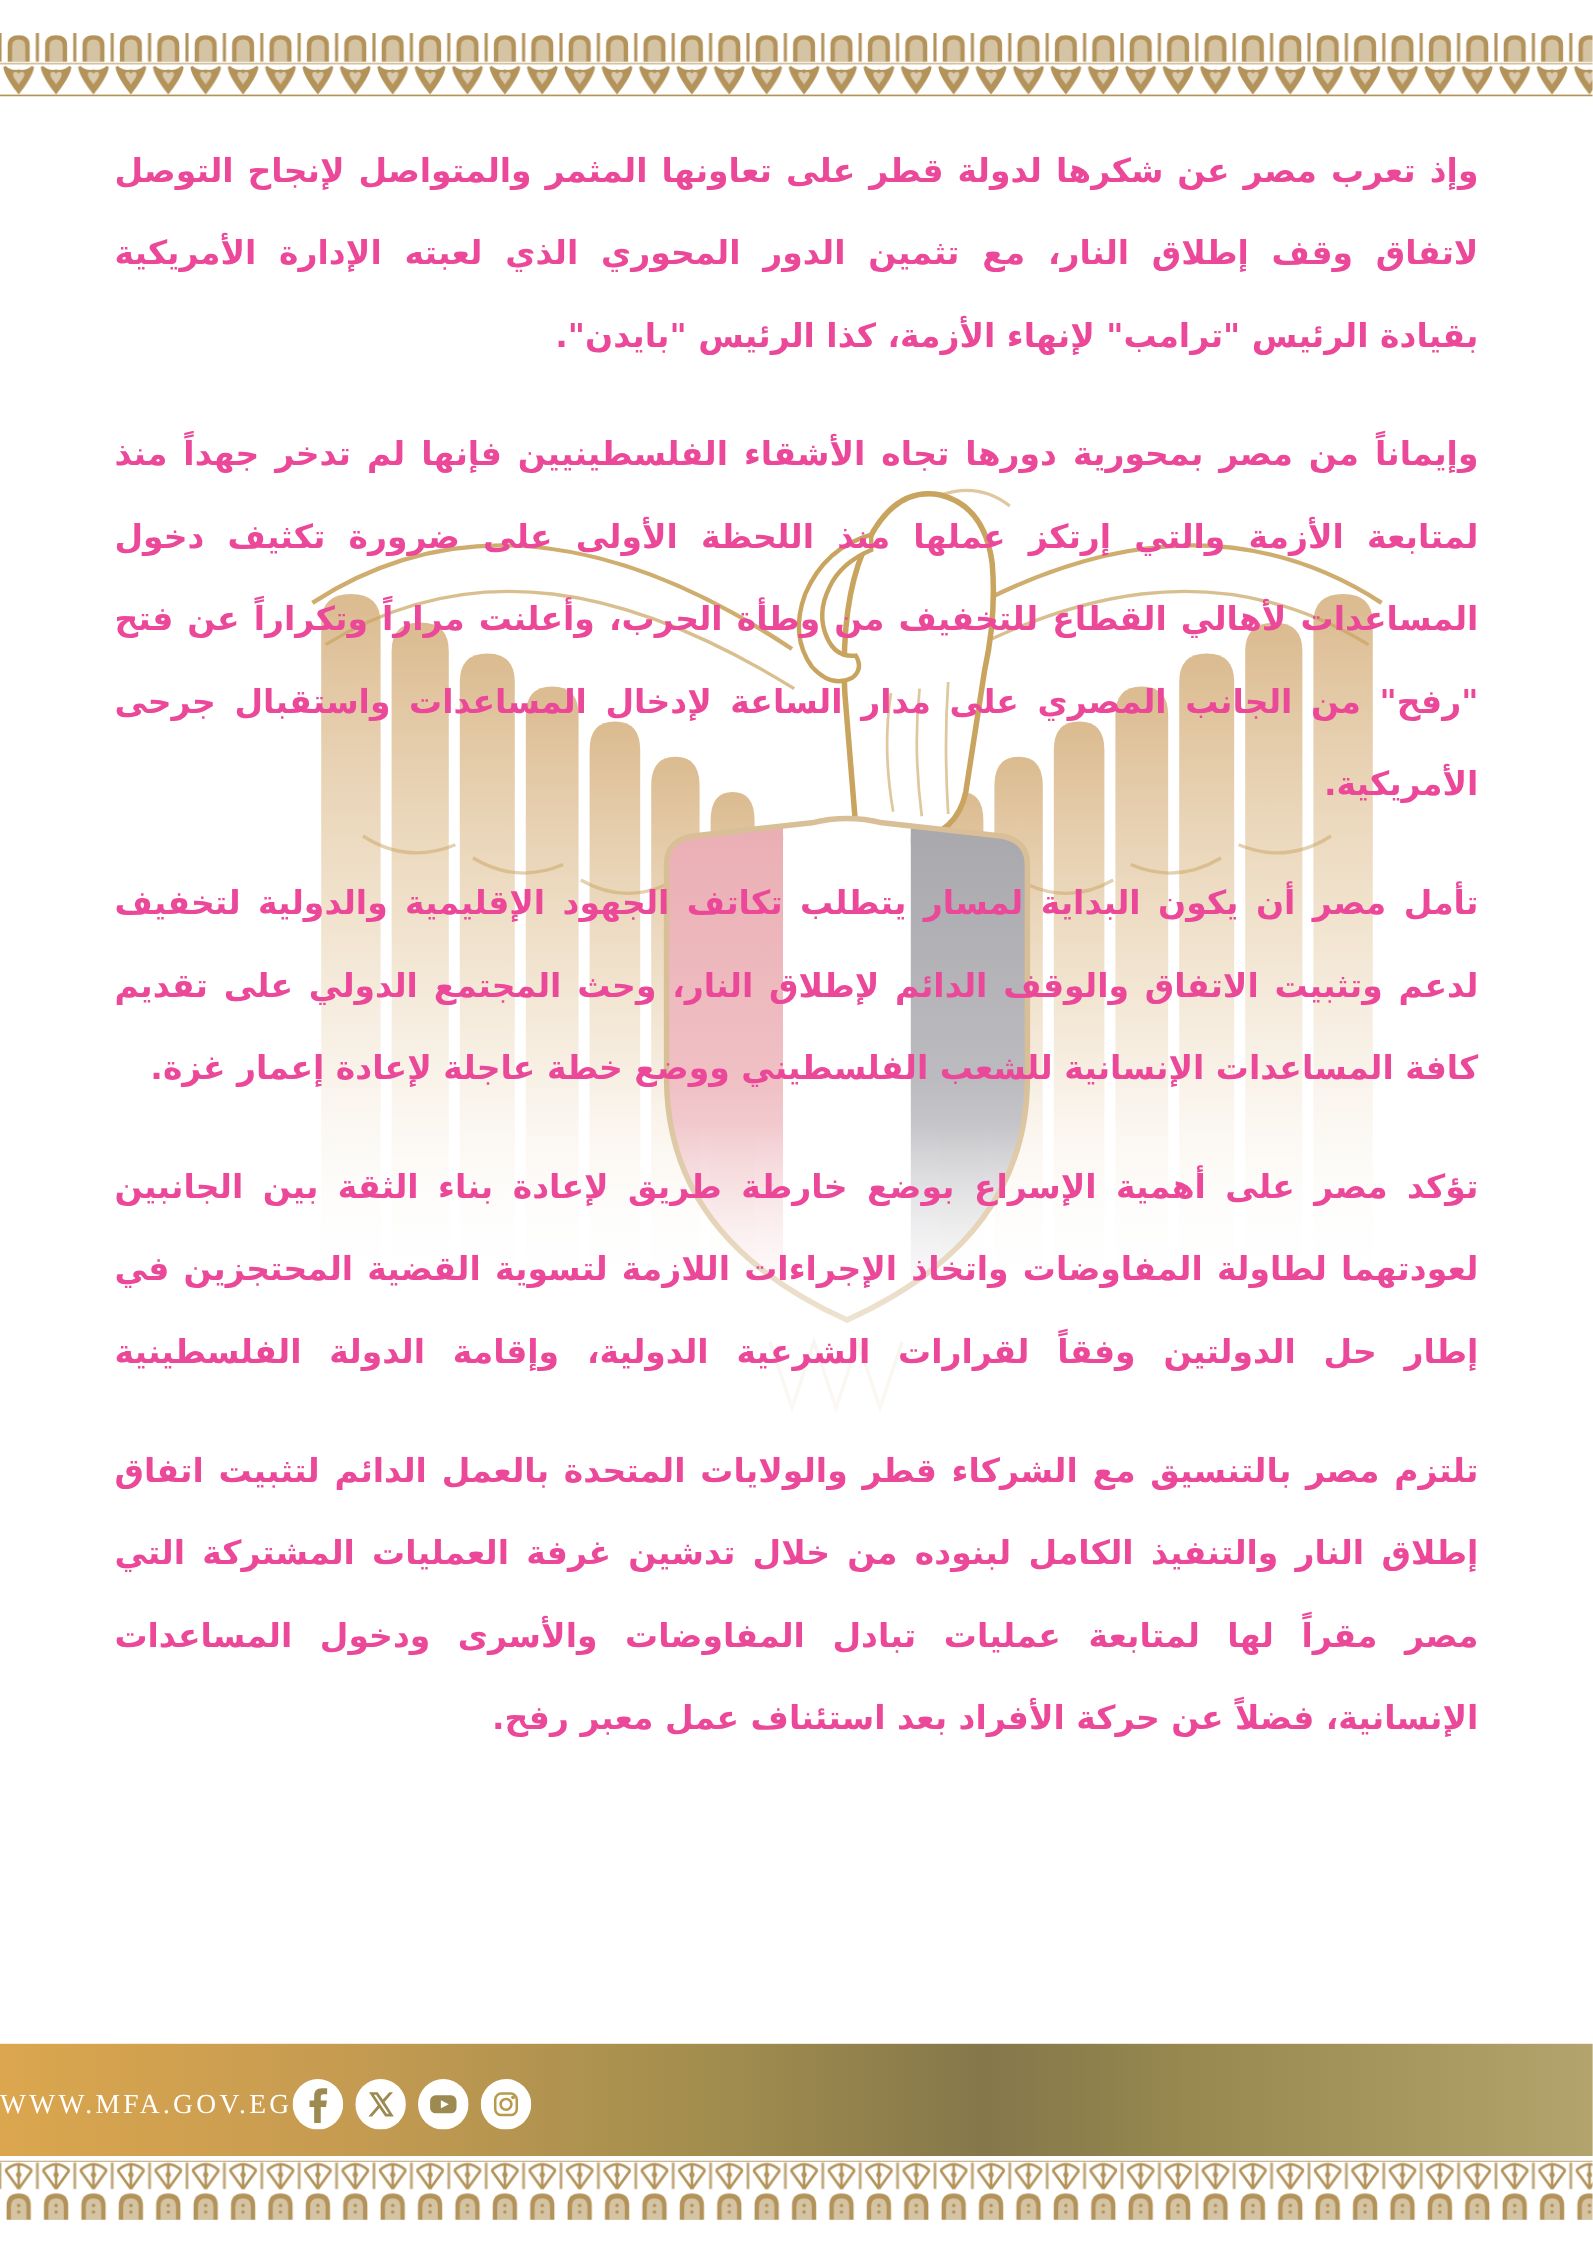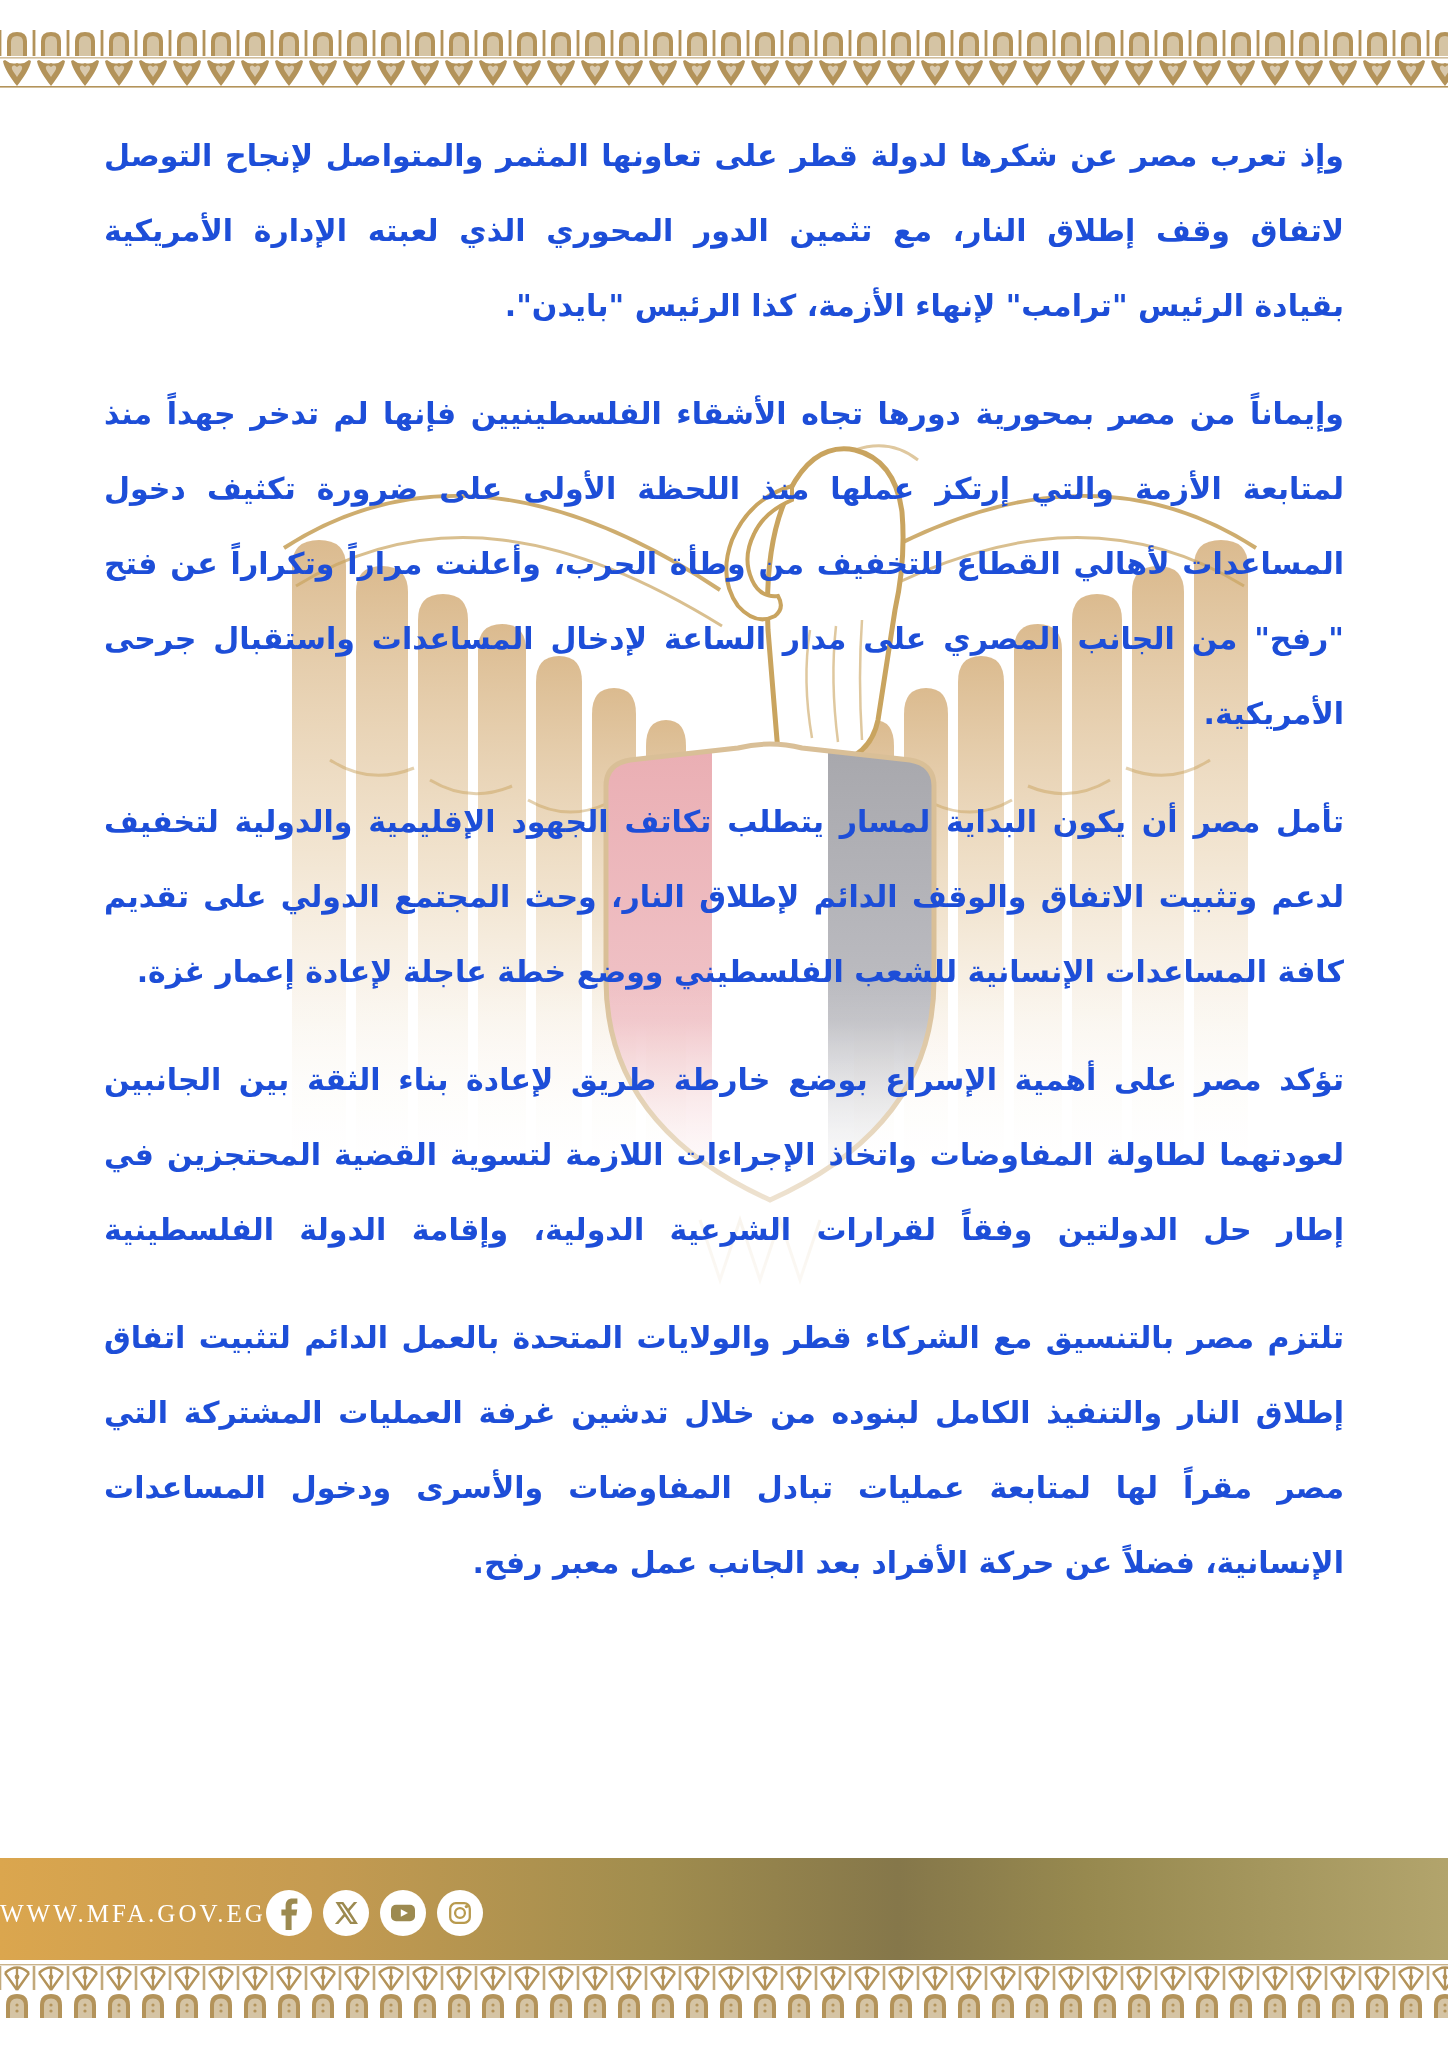--- a/index.html
+++ b/index.html
@@ -9,21 +9,21 @@
   .frieze { position:absolute; left:0; width:1448px; display:block; }
   #top-frieze { top:30px; height:58px; }
   #bottom-frieze { top:1964px; height:56px; }
 
   
   #watermark { position:absolute; left:270px; top:420px; width:1000px; height:1040px; z-index:1; }
 
   
   #doc-body {
     position:absolute; right:104px; left:104px; top:118px; z-index:2;
-    direction:rtl; color:#1d4ed8; font-weight:700; font-size:30px;
+    direction:rtl; color:#ec4899; font-weight:700; font-size:30px;
   }
   .para { margin-bottom:33px; }
   .tline {
     height:75px; line-height:75px; overflow:hidden;
     text-align:justify; text-align-last:justify; text-justify:inter-word;
     white-space:normal;
   }
   .tline.last { text-align-last:right; }
 
   
@@ -138,21 +138,21 @@
   </div>
   <div class="para">
     <div class="tline">تؤكد مصر على أهمية الإسراع بوضع خارطة طريق لإعادة بناء الثقة بين الجانبين تمهيداً</div>
     <div class="tline">لعودتهما لطاولة المفاوضات واتخاذ الإجراءات اللازمة لتسوية القضية المحتجزين في</div>
     <div class="tline">إطار حل الدولتين وفقاً لقرارات الشرعية الدولية، وإقامة الدولة الفلسطينية المستقلة</div>
   </div>
   <div class="para">
     <div class="tline">تلتزم مصر بالتنسيق مع الشركاء قطر والولايات المتحدة بالعمل الدائم لتثبيت اتفاق وقف</div>
     <div class="tline">إطلاق النار والتنفيذ الكامل لبنوده من خلال تدشين غرفة العمليات المشتركة التي ستتخذ</div>
     <div class="tline">مصر مقراً لها لمتابعة عمليات تبادل المفاوضات والأسرى ودخول المساعدات</div>
-    <div class="tline last">الإنسانية، فضلاً عن حركة الأفراد بعد الجانب عمل معبر رفح.</div>
+    <div class="tline last">الإنسانية، فضلاً عن حركة الأفراد بعد استئناف عمل معبر رفح.</div>
   </div>
 </main>
 
 <footer id="footer-band">
   <div id="footer-url">WWW.MFA.GOV.EG</div>
   <div id="social-row">
     <svg class="soc" viewBox="0 0 46 46">
       <circle cx="23" cy="23" r="23" fill="#ffffff"></circle>
       <path fill="#9c8a50" d="M25.6,40 L25.6,25.4 L30.4,25.4 L31.2,19.6 L25.6,19.6 L25.6,16.2 C25.6,14.6 26.3,13.8 28.1,13.8 L31.4,13.8 L31.4,8.4 L26.6,8.4 C21.9,8.4 19.6,11 19.6,15.6 L19.6,19.6 L15.4,19.6 L15.4,25.4 L19.6,25.4 L19.6,40 Z"></path>
     </svg>

